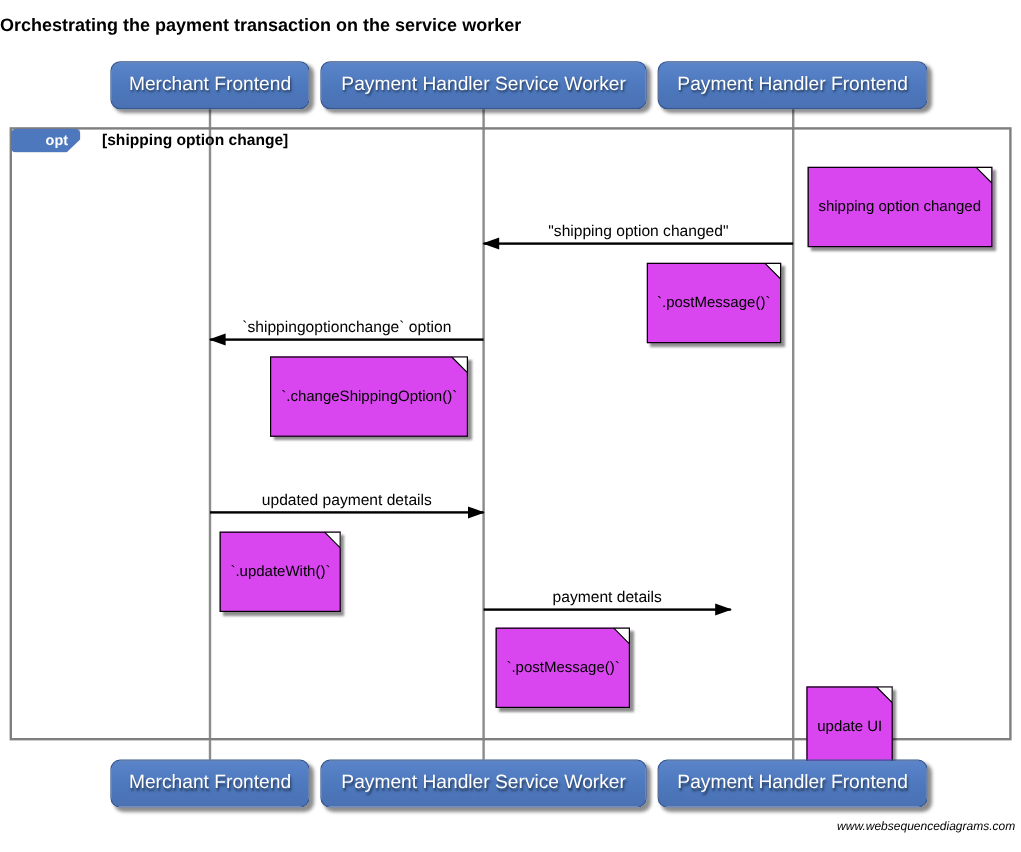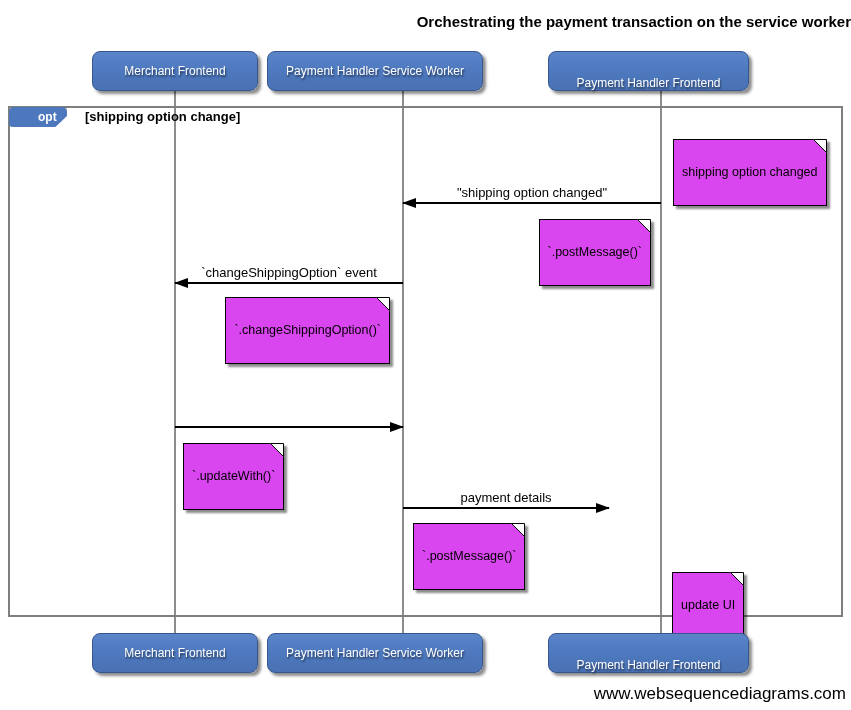--- a/index.html
+++ b/index.html
@@ -7,38 +7,38 @@
   .diagram {
     position:relative;
     width:851px; height:710px;
     background:#ffffff;
     font-family:"Liberation Sans", sans-serif;
     color:#000;
     overflow:hidden;
   }
   .title {
     position:absolute; top:13px; left:0; width:100%;
-    text-align:right; font-size:15px; font-weight:bold;
+    text-align:left; font-size:15px; font-weight:bold;
   }
   
   .lifeline { position:absolute; width:2px; top:91px; height:542px; background:#8c8c8c; }
   .l0 { left:174px; } .l1 { left:402px; } .l2 { left:660px; }
   
   .actor {
     position:absolute; height:40px;
     background:linear-gradient(to bottom, #5b84c9 0%, #4d78bd 55%, #4a71b3 100%);
     border:1px solid #36568e; border-radius:8px;
     box-shadow:3px 3px 3px rgba(0,0,0,0.45);
     display:flex; align-items:center; justify-content:center;
-    color:#ffffff; font-size:12px;
+    color:#ffffff; font-size:16px;
     text-shadow:1px 2px 2px rgba(0,0,0,0.55);
   }
   .a0 { left:92px;  width:166px; }
-  .a1 { left:267px; width:216px; }
-  .a2 { left:548px; width:201px;align-items:flex-end; }
+  .a1 { left:267px; width:272px; }
+  .a2 { left:548px; width:225px; }
   .row-top    { top:51px; }
   .row-bottom { top:633px; }
   
   .fragment {
     position:absolute; left:8px; top:106px; width:835px; height:511px;
     border:2px solid #7f7f7f; background:transparent;
   }
   .opt-tab {
     position:absolute; left:9px; top:107px; width:58px; height:20px;
     background:#4d78bd; color:#ffffff;
@@ -82,21 +82,22 @@
   .n0 { left:673px; top:139px; }
   .n1 { right:200px; top:219px; }
   .n2 { right:461px; top:297px;text-align:center; }
   .n3 { left:31px;  top:347px; }
   .n4 { left:183px; top:443px; }
   .n5 { left:413px; top:523px; }
   .n6 { left:672px; top:572px; }
   
   .footer {
     position:absolute; right:5px; top:684px;
-    font-size:17px;
+    font-size:10px;
+    font-style:italic;
   }
 </style>
 </head>
 <body>
 
 <div class="diagram">
 
   <div class="title">Orchestrating the payment transaction on the service worker</div>
 
   <div class="lifeline l0"></div>
@@ -117,24 +118,25 @@
   <div class="opt-tab">
     <span>opt</span>
   </div>
   <div class="condition">[shipping option change]</div>
 
   <div class="msg m0">
     <div class="msg-label">"shipping option changed"</div>
     <div class="head head-left"></div>
   </div>
   <div class="msg m1">
-    <div class="msg-label">`changeShippingOption` event</div>
+    <div class="msg-label">`shippingoptionchange` option</div>
     <div class="head head-left"></div>
   </div>
   <div class="msg m2">
+    <div class="msg-label">updated payment details</div>
     <div class="head head-right"></div>
   </div>
   <div class="msg m3">
     <div class="msg-label">payment details</div>
     <div class="head head-right"></div>
   </div>
 
   <div class="note n0">
     <span>shipping option changed</span>
     <svg class="note-fold" width="14" height="14" viewBox="0 0 14 14">

